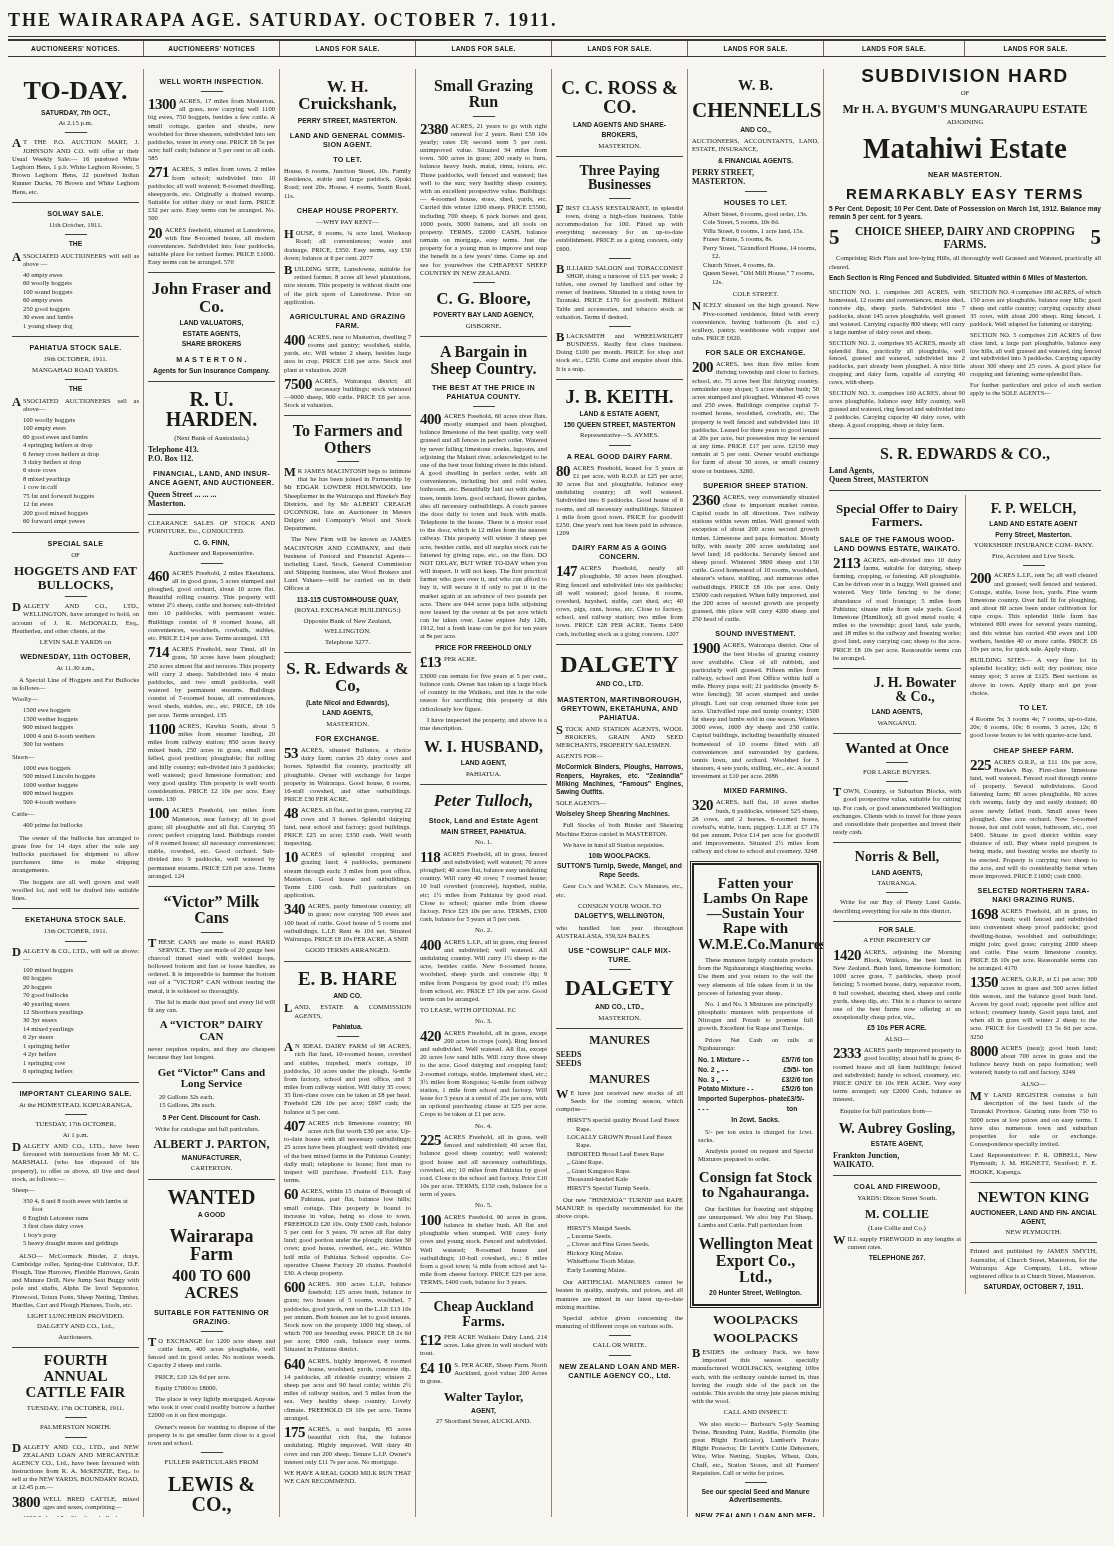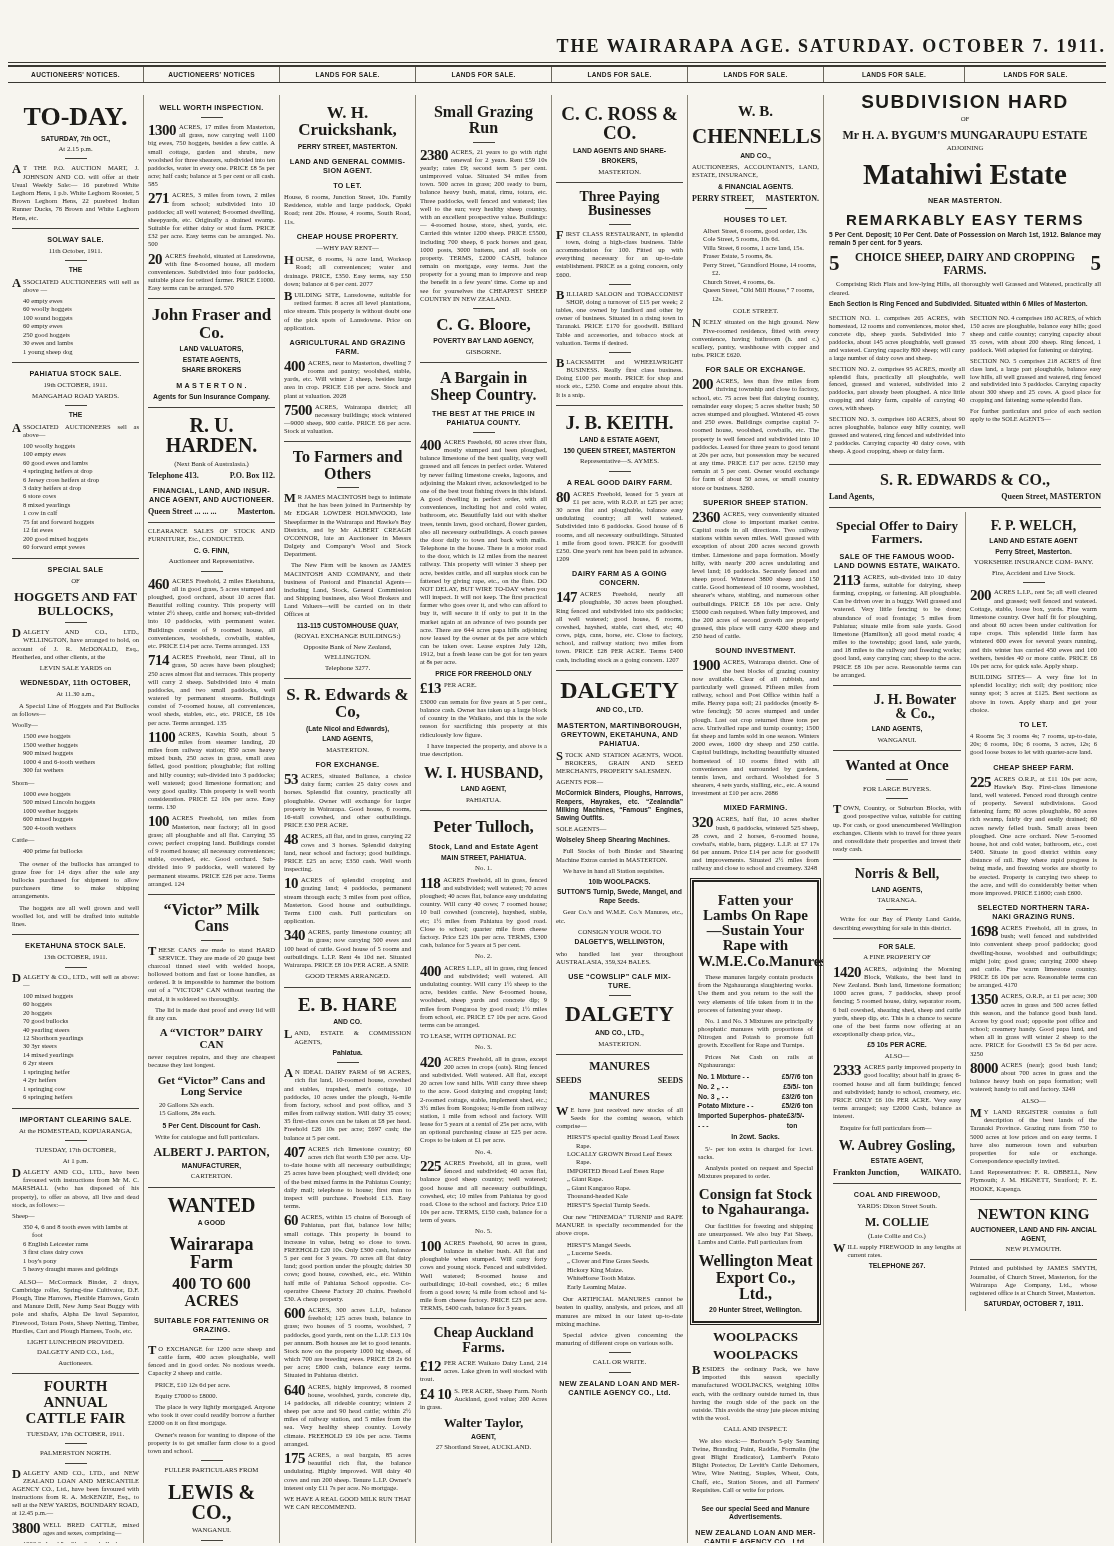--- a/index.html
+++ b/index.html
@@ -1,19 +1,19 @@
 <!DOCTYPE html>
 <html><head>
 <meta charset="utf-8">
 <style>
   html,body{margin:0;padding:0;background:#d8d4ca;}
   .page{width:1114px;height:1546px;margin:0 auto;background:#f7f5ef;color:#1c1b18;
         font-family:"Liberation Serif",serif;overflow:hidden;box-sizing:border-box;padding:2px 8px;}
-  .masthead{text-align:right;font-size:18px;font-weight:bold;letter-spacing:2px;
-            padding:8px 0 5px;border-bottom:1px solid #3a3832;margin-top:26px;}
+  .masthead{text-align:left;font-size:18px;font-weight:bold;letter-spacing:2px;
+            padding:8px 0 5px;border-bottom:1px solid #3a3832;}
   .colheads{display:flex;border-bottom:1px solid #3a3832;border-top:2px solid #3a3832;margin-top:2px;}
   .colheads .ch{box-sizing:border-box;text-align:center;font-family:"Liberation Sans",sans-serif;
             font-weight:bold;font-size:6.6px;padding:4px 1px;border-right:1px solid #6b675c;letter-spacing:.3px;}
   .colheads .ch:last-child{border-right:none;}
   .columns{display:flex;align-items:stretch;height:1460px;}
   .col{box-sizing:border-box;width:136px;padding:2px 4px;border-right:1px solid #8a8678;overflow:hidden;margin-top:12px;}
   .rightsec{box-sizing:border-box;width:282px;padding:2px 5px;overflow:hidden;}
   .rcols{display:flex;margin-top:4px;}
   .rcol{box-sizing:border-box;width:50%;padding:0 4px;overflow:hidden;}
   .rcol + .rcol{border-left:1px solid #8a8678;}
@@ -29,21 +29,21 @@
   .p.nd{text-indent:0;}
   .ln{float:left;font-size:15px;font-weight:bold;line-height:.85;margin:1px 3px 0 0;letter-spacing:-.5px;}
   .dc{float:left;font-size:12.5px;font-weight:bold;line-height:.9;margin:0 2px 0 0;}
   .ls{font-size:6.6px;line-height:1.28;margin:2px 0 4px;}
   .ls .li{padding-left:20px;text-indent:-9px;}
   .dash{width:22px;border-top:1px solid #44423c;margin:5px auto;}
   .colrule{border:none;border-top:1px solid #44423c;margin:6px 0 4px;}
   .box{border:2px solid #24231f;padding:4px 4px;margin:7px 0;background:#f7f5ef;box-shadow:0 0 0 1px #f7f5ef,0 0 0 2px #24231f;}
   .trow{display:flex;justify-content:space-between;font-size:6.8px;font-weight:bold;
         font-family:"Liberation Sans",sans-serif;line-height:1.45;}
-  .spread{display:flex;justify-content:space-between;font-size:8px;font-weight:bold;margin:3px 0;}
+  .spread{display:flex;justify-content:space-between;font-size:8px;font-weight:bold;margin:3px 0;flex-direction:column;}
   .farms{display:flex;align-items:center;margin:4px 0;}
   .farms .big{font-size:21px;font-weight:bold;line-height:1;}
   .farms .mid{flex:1;text-align:center;font-size:11.5px;font-weight:bold;line-height:1.1;}
   .cols2{display:flex;margin-top:3px;}
   .cols2 .half{width:50%;box-sizing:border-box;}
   .cols2 .half + .half{padding-left:5px;}
   .cols2 .half .p{font-size:6.4px;}
   .clearfix::after{content:"";display:block;clear:both;}
 </style>
 </head>
@@ -320,21 +320,21 @@
         <div class="dash"></div>
         <div class="p clearfix nd"><span class="ln">400</span>ACRES Freehold, 60 acres river flats, mostly stumped and been ploughed, balance limestone of the best quality, very well grassed and all fences in perfect order. Watered by never failing limestone creeks, lagoons, and adjoining the Makuri river, acknowledged to be one of the best trout fishing rivers in this island. A good dwelling in perfect order, with all conveniences, including hot and cold water, bathroom, etc. Beautifully laid out with shelter trees, tennis lawn, good orchard, flower garden, also all necessary outbuildings. A coach passes the door daily to town and back with mails. Telephone in the house. There is a motor road to the door, which is 12 miles from the nearest railway. This property will winter 3 sheep per acre, besides cattle, and all surplus stock can be fattened by giving rape, etc., on the flats. DO NOT DELAY, BUT WIRE TO-DAY when you will inspect. It will not keep. The first practical farmer who goes over it, and who can afford to buy it, will secure it if only to put it in the market again at an advance of two pounds per acre. There are 644 acres papa hills adjoining now leased by the owner at 6s per acre which can be taken over. Lease expires July 12th, 1912, but a fresh lease can be got for ten years at 8s per acre.</div>
         <div class="cb">PRICE FOR FREEHOLD ONLY</div>
         <div class="p clearfix nd"><span class="ln">£13</span>PER ACRE.</div>
         <div class="p clearfix nd">£3000 can remain for five years at 5 per cent., balance cash. Owner has taken up a large block of country in the Waikato, and this is the sole reason for sacrificing this property at this ridiculously low figure.</div>
         <div class="p clearfix">I have inspected the property, and above is a true description.</div>
         <div class="h1" style="font-size: 16px;">W. I. HUSBAND,</div>
         <div class="cb">LAND AGENT,</div>
         <div class="c">PAHIATUA.</div>
         <hr class="colrule">
-        <div class="h1" style="font-size: 17px;">Peter Tulloch,</div>
+        <div class="h1" style="font-size: 17px; font-style: italic;">Peter Tulloch,</div>
         <div class="h3">Stock, Land and Estate Agent</div>
         <div class="cb">MAIN STREET, PAHIATUA.</div>
         <div class="c">No. 1.</div>
         <div class="p clearfix nd"><span class="ln">118</span>ACRES Freehold, all in grass, fenced and subdivided; well watered; 70 acres ploughed; 40 acres flat, balance easy undulating country. Will carry 40 cows; 7 roomed house; 10 bail cowshed (concrete), hayshed, stable, etc; 1½ miles from Pahiatua by good road. Close to school; quarter mile from cheese factory. Price £23 10s per acre. TERMS, £300 cash, balance for 5 years at 5 per cent.</div>
         <div class="c">No. 2.</div>
         <div class="p clearfix nd"><span class="ln">400</span>ACRES L.I.P., all in grass, ring fenced and subdivided; well watered. All undulating country. Will carry 1½ sheep to the acre, besides cattle. New 6-roomed house, woolshed, sheep yards and concrete dip; 9 miles from Pongaroa by good road; 1½ miles from school, etc. PRICE £7 10s per acre. Good terms can be arranged.</div>
         <div class="p clearfix nd">TO LEASE, WITH OPTIONAL P.C</div>
         <div class="c">No. 3.</div>
         <div class="p clearfix nd"><span class="ln">420</span>ACRES Freehold, all in grass, except 200 acres in crops (oats). Ring fenced and subdivided. Well watered. All flat, except 20 acres low sand hills. Will carry three sheep to the acre. Good dairying and cropping land; 2-roomed cottage, stable, implement shed, etc.; 3½ miles from Rongotea; ¼-mile from railway station, 1 mile from school and factory. Will lease for 5 years at a rental of 25s per acre, with an optional purchasing clause at £25 per acre. Crops to be taken at £1 per acre.</div>
         <div class="c">No. 4.</div>

